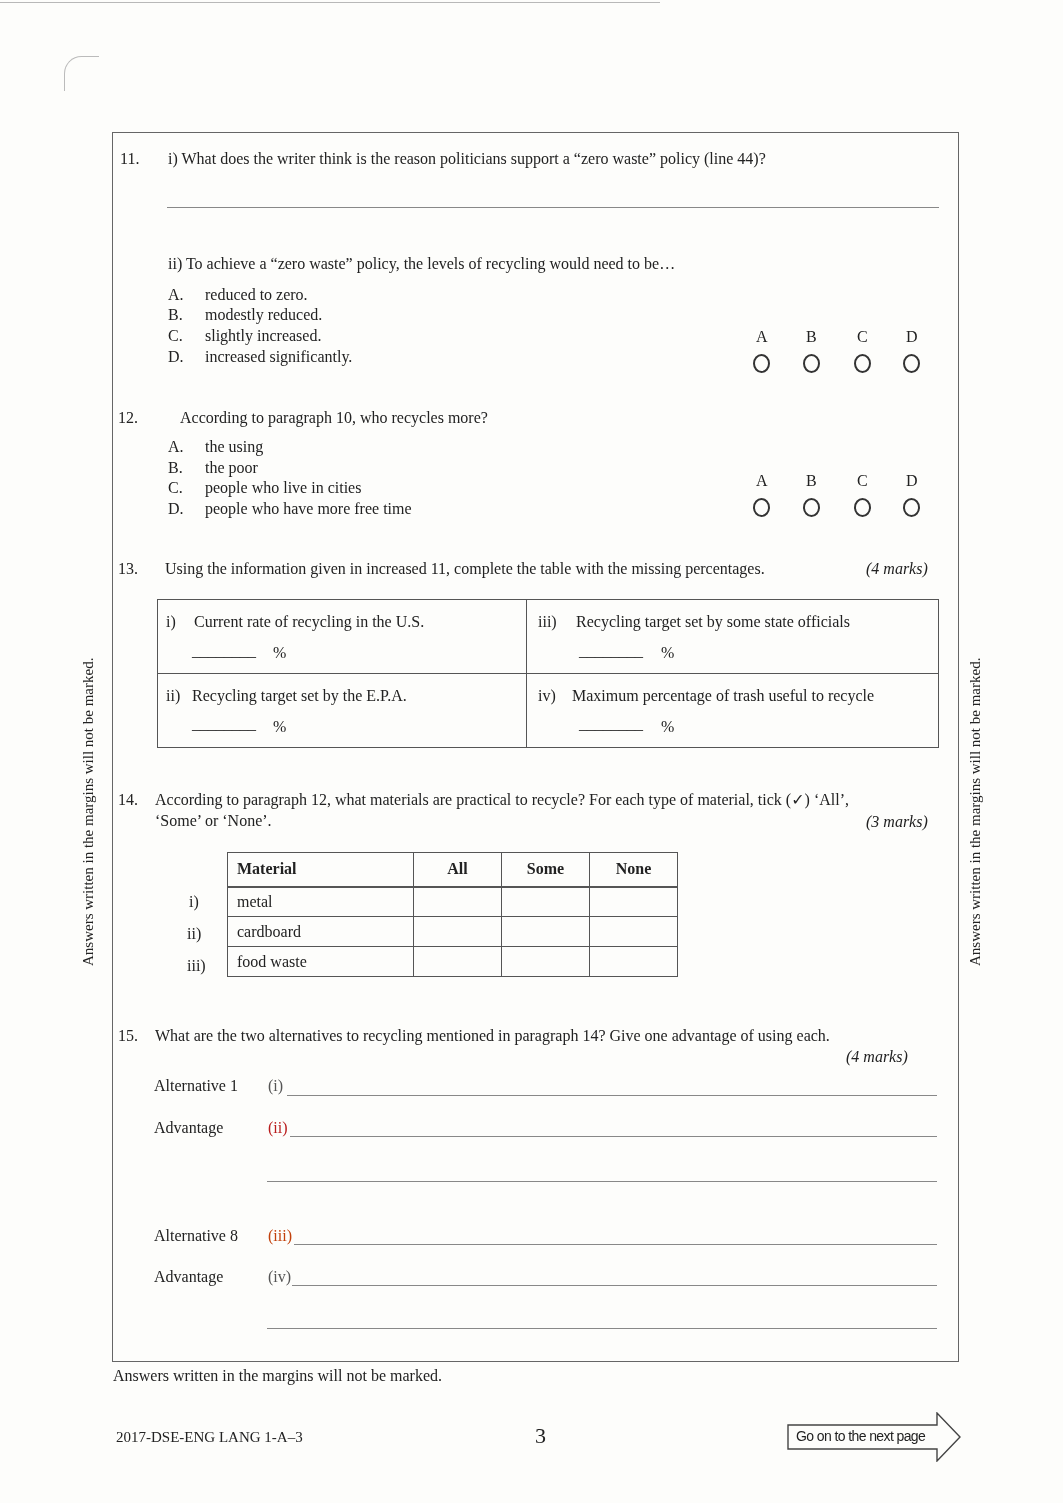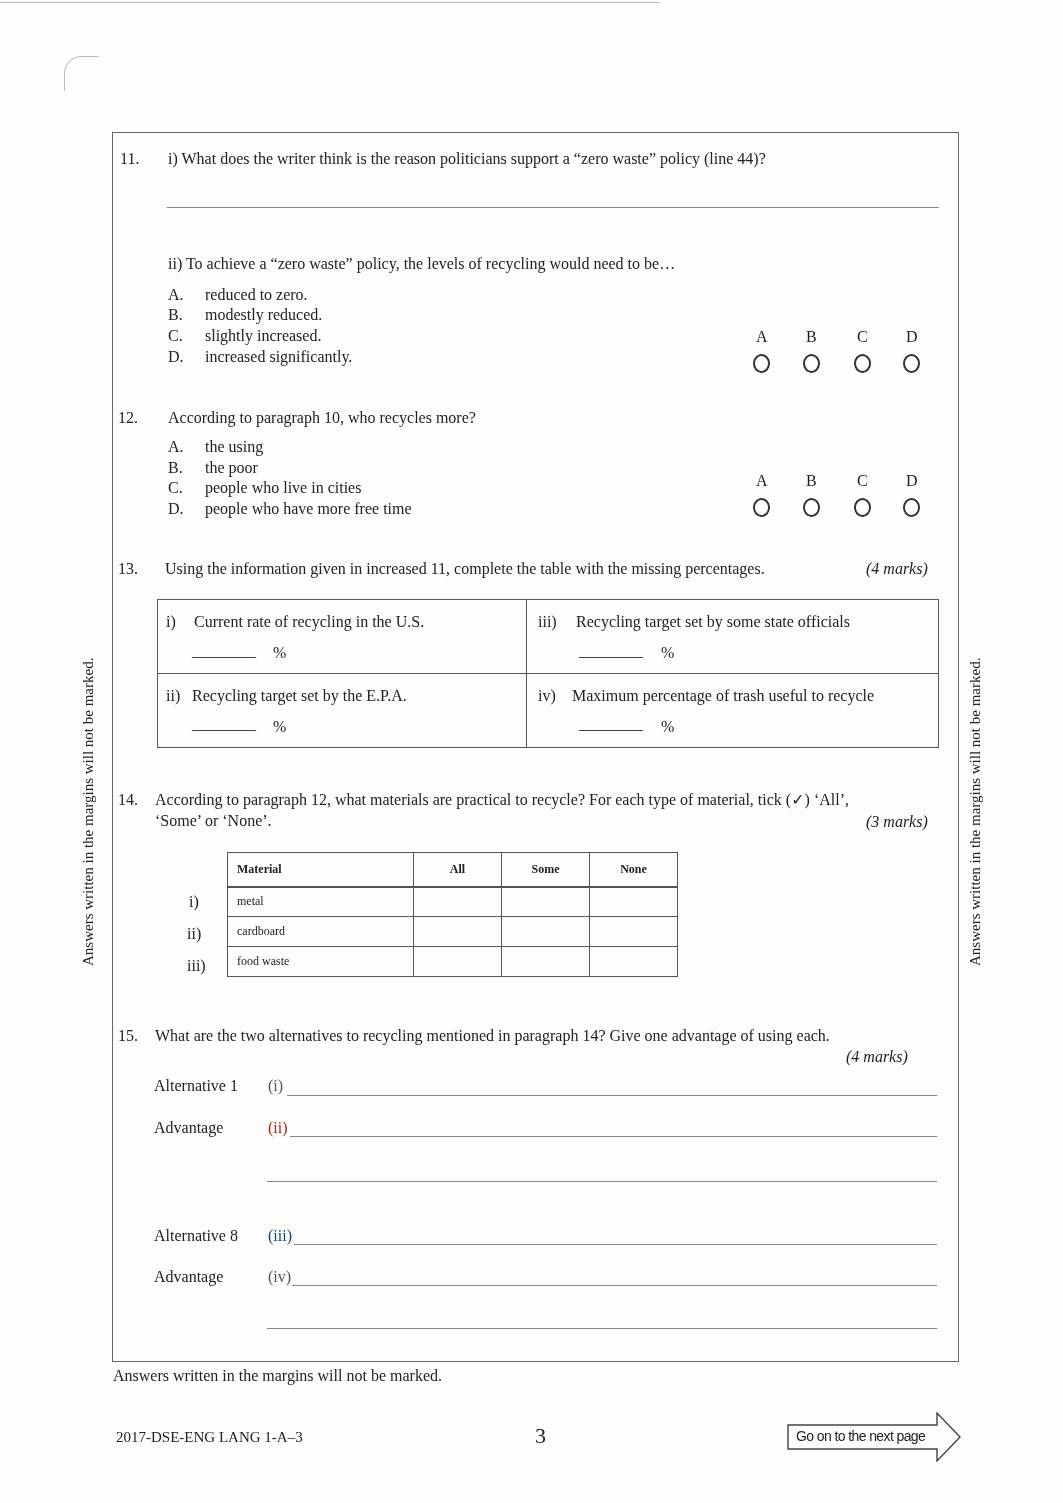--- a/index.html
+++ b/index.html
@@ -9,21 +9,21 @@
   .topline { left:0; top:2px; width:660px; height:1px; background:#b8b8b8; }
   .frame { left:112px; top:132px; width:847px; height:1230px; border:1.5px solid #666; box-sizing:border-box; }
   .t { position:absolute; font-size:16px; white-space:nowrap; line-height:18px; }
   .ital { font-style:italic; }
   .hr { position:absolute; height:1px; background:#888; }
   .bubble { position:absolute; width:17px; height:19px; border:2px solid #333; border-radius:50%; box-sizing:border-box; }
   .tbl13 { position:absolute; left:157px; top:599px; width:782px; height:149px; border:1.5px solid #555; box-sizing:border-box; }
   .tbl13 .vdiv { position:absolute; left:368px; top:0; width:1px; height:100%; background:#555; }
   .tbl13 .hdiv { position:absolute; left:0; top:73px; width:100%; height:1px; background:#555; }
   .tbl14 { position:absolute; border-collapse:collapse; left:227px; top:852px; }
-  .tbl14 td { border:1px solid #555; font-size:12px; height:30px; padding:0 9px; box-sizing:border-box; }
+  .tbl14 td { border:1px solid #555; font-size:16px; height:30px; padding:0 9px; box-sizing:border-box; }
   .tbl14 tr.head td { font-weight:bold; border-bottom:2.5px solid #555; height:34px; }
   .tbl14 td.c { text-align:center; }
   .vert { position:absolute; font-size:15px; white-space:nowrap; transform-origin:left top; }
   .nextbtn { position:absolute; left:787px; top:1412px; width:175px; height:50px; }
 </style>
 </head>
 <body>
 
 <div class="abs topline"></div>
 <div class="abs" style="left:64px;top:56px;width:34px;height:34px;border-top:1px solid #bbb;border-left:1px solid #bbb;border-radius:50% 0 0 0;"></div>
@@ -52,21 +52,21 @@
   <div class="t" style="left:857px;top:328px;">C</div>
   <div class="t" style="left:906px;top:328px;">D</div>
   <div class="bubble" style="left:753px;top:354px;"></div>
   <div class="bubble" style="left:803px;top:354px;"></div>
   <div class="bubble" style="left:854px;top:354px;"></div>
   <div class="bubble" style="left:903px;top:354px;"></div>
 </div>
 
 <div>
   <div class="t" style="left:118px;top:409px;">12.</div>
-  <div class="t" style="left:168px;top:409px;">According to paragraph 10, who recycles more?</div>
+  <div class="t" style="left:180px;top:409px;">According to paragraph 10, who recycles more?</div>
   <div class="t" style="left:168px;top:438px;">A.</div>
   <div class="t" style="left:205px;top:438px;">the using</div>
   <div class="t" style="left:168px;top:459px;">B.</div>
   <div class="t" style="left:205px;top:459px;">the poor</div>
   <div class="t" style="left:168px;top:479px;">C.</div>
   <div class="t" style="left:205px;top:479px;">people who live in cities</div>
   <div class="t" style="left:168px;top:500px;">D.</div>
   <div class="t" style="left:205px;top:500px;">people who have more free time</div>
 
   <div class="t" style="left:756px;top:472px;">A</div>
@@ -158,21 +158,21 @@
   <div class="t" style="left:154px;top:1077px;">Alternative 1</div>
   <div class="t" style="left:268px;top:1077px;color:#555;">(i)</div>
   <div class="hr" style="left:287px;top:1095px;width:650px;"></div>
 
   <div class="t" style="left:154px;top:1119px;">Advantage</div>
   <div class="t" style="left:268px;top:1119px;color:#b91c1c;">(ii)</div>
   <div class="hr" style="left:290px;top:1136px;width:647px;"></div>
   <div class="hr" style="left:267px;top:1181px;width:670px;"></div>
 
   <div class="t" style="left:154px;top:1227px;">Alternative 8</div>
-  <div class="t" style="left:268px;top:1227px;color:#0c4a6e;">(iii)</div>
+  <div class="t" style="left:268px;top:1227px;color:#c2410c;">(iii)</div>
   <div class="hr" style="left:294px;top:1244px;width:643px;"></div>
 
   <div class="t" style="left:154px;top:1268px;">Advantage</div>
   <div class="t" style="left:268px;top:1268px;color:#555;">(iv)</div>
   <div class="hr" style="left:292px;top:1285px;width:645px;"></div>
   <div class="hr" style="left:267px;top:1328px;width:670px;"></div>
 </div>
 
 <div class="t" style="left:113px;top:1367px;">Answers written in the margins will not be marked.</div>
 <div class="t" style="left:116px;top:1428px;font-size:15px;">2017-DSE-ENG LANG 1-A–3</div>

